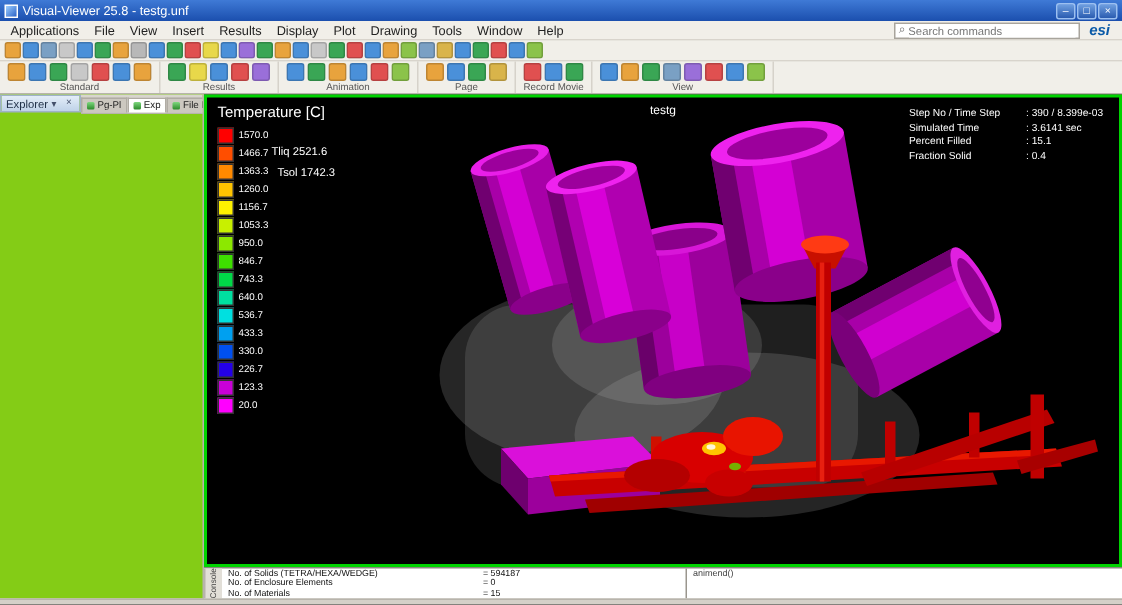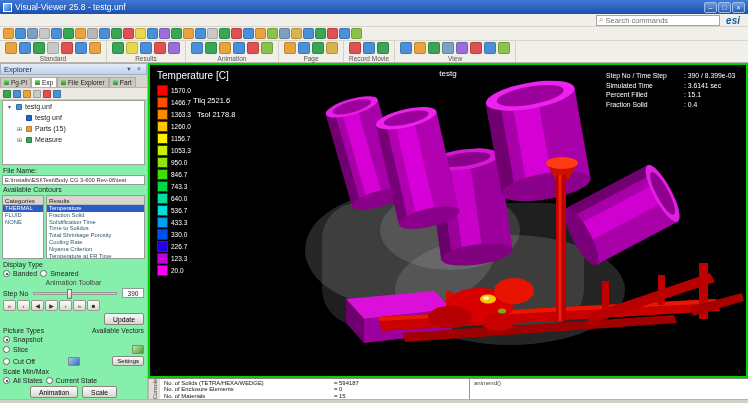--- a/index.html
+++ b/index.html
@@ -25,21 +25,21 @@
   .tb1{height:14px;display:flex;align-items:center;gap:1px;padding:0 3px;background:#f1efe9;border-bottom:1px solid #d8d4cc}
   .tb1 .ico{width:11px;height:11px;border-radius:2px;border:1px solid rgba(0,0,0,.18)}
   .tb2{height:22px;display:flex;background:#f1efe9;border-bottom:1px solid #b8b4ac}
   .grp{display:flex;flex-direction:column;align-items:center;padding:1px 5px;border-right:1px solid #d6d2ca}
   .grp-icons{display:flex;gap:2px}
   .grp-icons .ico{width:12px;height:12px;border-radius:2px;border:1px solid rgba(0,0,0,.18)}
   .grp-label{font-size:6.5px;color:#555;margin-top:1px;white-space:nowrap}
 
   
   .main{position:absolute;top:63px;left:0;right:0;bottom:4px;display:flex}
-  .left{width:148px;background:#86efac;border-right:1px solid #b8b4ac;display:flex;flex-direction:column;font-size:7.5px;overflow:hidden}
+  .left{width:136px;background:#84cc16;border-right:1px solid #b8b4ac;display:flex;flex-direction:row;font-size:7.5px;overflow:hidden}
   .right-col{flex:1;display:flex;flex-direction:column;min-width:0}
 
   
   .panel-head{height:12px;flex:0 0 12px;background:linear-gradient(#e3edf8,#bfd2e8);display:flex;align-items:center;padding:0 3px;border:1px solid #9fb2c8;font-size:7.5px;color:#1c2c44}
   .ph-btns{margin-left:auto;display:flex;gap:2px}
   .phb{font-size:6.5px;color:#44506a;width:8px;text-align:center}
   .tabs{display:flex;height:13px;flex:0 0 13px;background:#d8d5cd;border-bottom:1px solid #b8b4ac;align-items:flex-end}
   .tab{padding:1px 3px;border:1px solid #b0aca4;border-bottom:0;font-size:6.5px;display:flex;align-items:center;gap:2px;background:#ccc8c0;white-space:nowrap}
   .tab.sel{background:#fff}
   .tab-dot{width:5px;height:5px;background:linear-gradient(#7fd87f,#2a8a2a);border-radius:1px}
@@ -113,20 +113,34 @@
   <span class="app-icon"></span>
   <span class="title-text">Visual-Viewer 25.8 - testg.unf</span>
   <span class="win-btns">
     <span class="wbtn">–</span>
     <span class="wbtn">□</span>
     <span class="wbtn">×</span>
   </span>
 </div>
 
 <div class="menubar">
+  <span style="display:flex">
+
+  <span class="menu-item">Applications</span>
+      <span class="menu-item">File</span>
+      <span class="menu-item">View</span>
+      <span class="menu-item">Insert</span>
+      <span class="menu-item">Results</span>
+      <span class="menu-item">Display</span>
+      <span class="menu-item">Plot</span>
+      <span class="menu-item">Drawing</span>
+      <span class="menu-item">Tools</span>
+      <span class="menu-item">Window</span>
+      <span class="menu-item">Help</span>
+    </span>
   <span class="searchbox">
     <span class="mag">⌕</span>
     <input placeholder="Search commands" style="">
   </span>
   <span class="brand">esi</span>
 </div>
 
 <div class="tb1">
 
 <span class="ico" style="background: rgb(232, 163, 61);"></span>
@@ -553,21 +567,21 @@
               <span class="lsw" style="background: rgb(200, 0, 216);"></span>
               <span class="lv">123.3</span>
             </div>
 
             <div class="lrow">
               <span class="lsw" style="background: rgb(255, 0, 255);"></span>
               <span class="lv">20.0</span>
             </div>
           </div>
         <div class="tliq">Tliq 2521.6</div>
-        <div class="tsol">Tsol 2178.8</div>
+        <div class="tsol">Tsol 1742.3</div>
       </div>
 
       <div class="vp-info">
 
           <div class="irow">
             <span class="il">Step No / Time Step</span>
             <span class="iv">: 390 / 8.399e-03</span>
           </div>
 
           <div class="irow">

